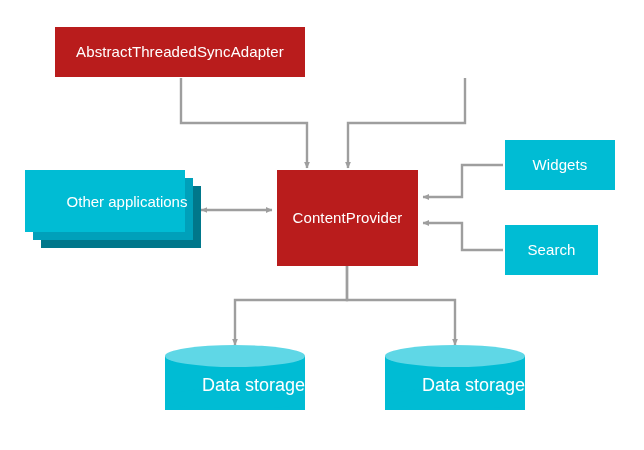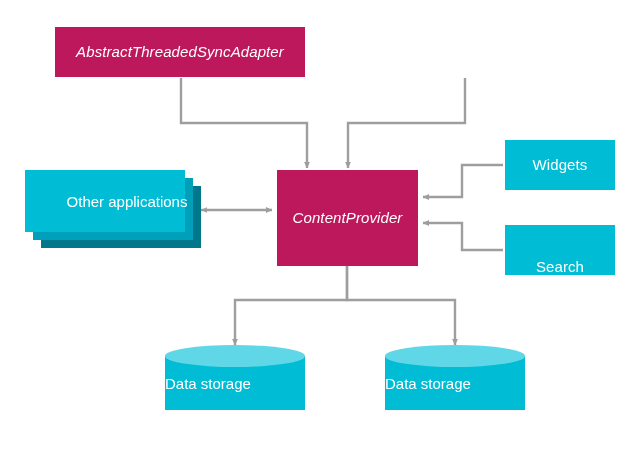--- a/index.html
+++ b/index.html
@@ -28,21 +28,21 @@
     align-items: center;
     justify-content: center;
     color: #ffffff;
     font-size: 15px;
     font-weight: 400;
     letter-spacing: 0.1px;
     text-align: center;
     line-height: 1.15;
     white-space: nowrap;
   }
-  .node.green { background: #be185d; font-style: italic; }
+  .node.green { background: #b91c1c; }
   .node.cyan  { background: #00bcd4; }
 
   
   .stack { position: absolute; }
   .stack .sheet {
     position: absolute;
     box-sizing: border-box;
   }
   .stack .sheet.back2 { background: #00778b; }
   .stack .sheet.back1 { background: #00a0ba; }
@@ -74,23 +74,23 @@
   .cyl .foot {
     position: absolute;
     left: 0;
     background: #00bcd4;
     border-radius: 50%;
   }
   .cyl .cap-label {
     position: absolute;
     left: 0;
     width: 100%;
-    text-align: left;
+    text-align: right;
     color: #ffffff;
-    font-size: 15px;
+    font-size: 18px;
     white-space: nowrap;
   }
 </style>
 </head>
 <body>
 
 <div id="canvas">
 
   <svg id="wires" viewBox="0 0 644 450" width="644" height="450" aria-hidden="true">
     <defs>
@@ -134,21 +134,21 @@
   </div>
 
   <div class="node green" style="left:277px; top:170px; width:141px; height:96px;">
     <span>ContentProvider</span>
   </div>
 
   <div class="node cyan" style="left:505px; top:140px; width:110px; height:50px;">
     <span>Widgets</span>
   </div>
 
-  <div class="node cyan" style="left:505px; top:225px; width:110px; height:50px;align-items:flex-end;">
+  <div class="node cyan" style="left:505px; top:225px; width:93px; height:50px;">
     <span>Search</span>
   </div>
 
   <div class="cyl" style="left:165px; top:345px; width:140px; height:76px;">
     <div class="body" style="top:11px; width:140px; height:54px;"></div>
     <div class="foot" style="top:43px; width:140px; height:22px;"></div>
     <div class="cap" style="top:0px; width:140px; height:22px;"></div>
     <div class="cap-label" style="top:30px;">Data storage</div>
   </div>
 

